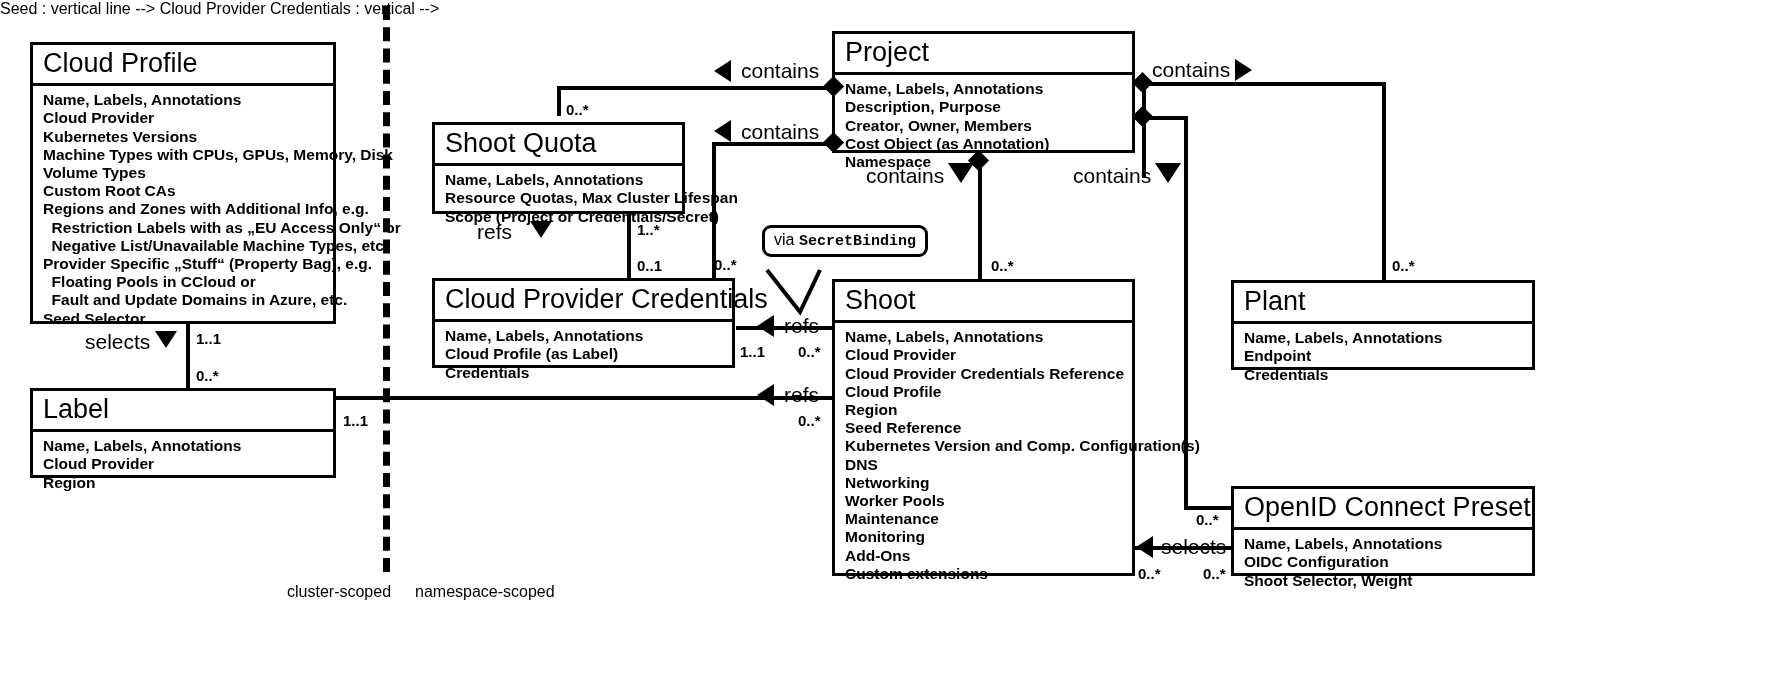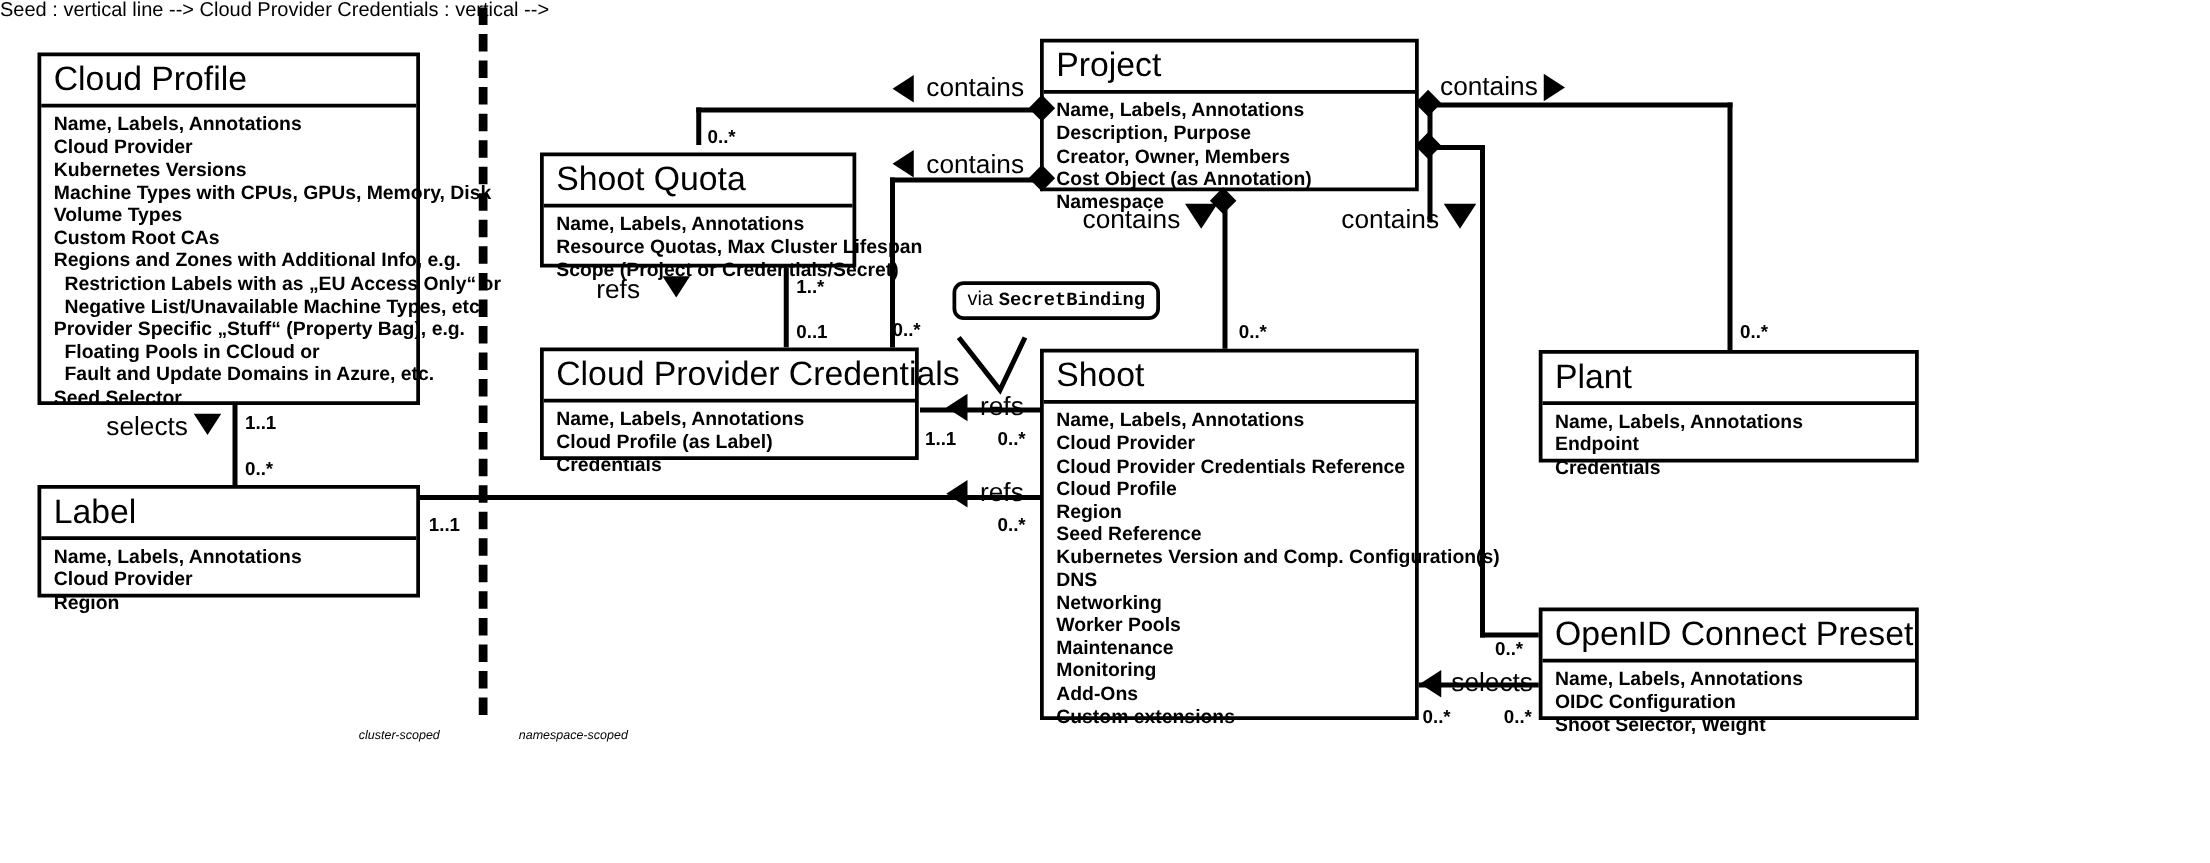--- a/index.html
+++ b/index.html
@@ -72,25 +72,24 @@
   }
   .reltext {
     position: absolute;
     font-size: 21px;
     line-height: 1;
     white-space: nowrap;
     z-index: 6;
   }
   .scopetext {
     position: absolute;
-    font-size: 10px;
+    font-size: 16px;
     line-height: 1;
     white-space: nowrap;
     z-index: 6;
-    font-style: italic;
   }
 
   
   .tri {
     position: absolute;
     width: 0;
     height: 0;
     z-index: 6;
   }
   .tri-down {

